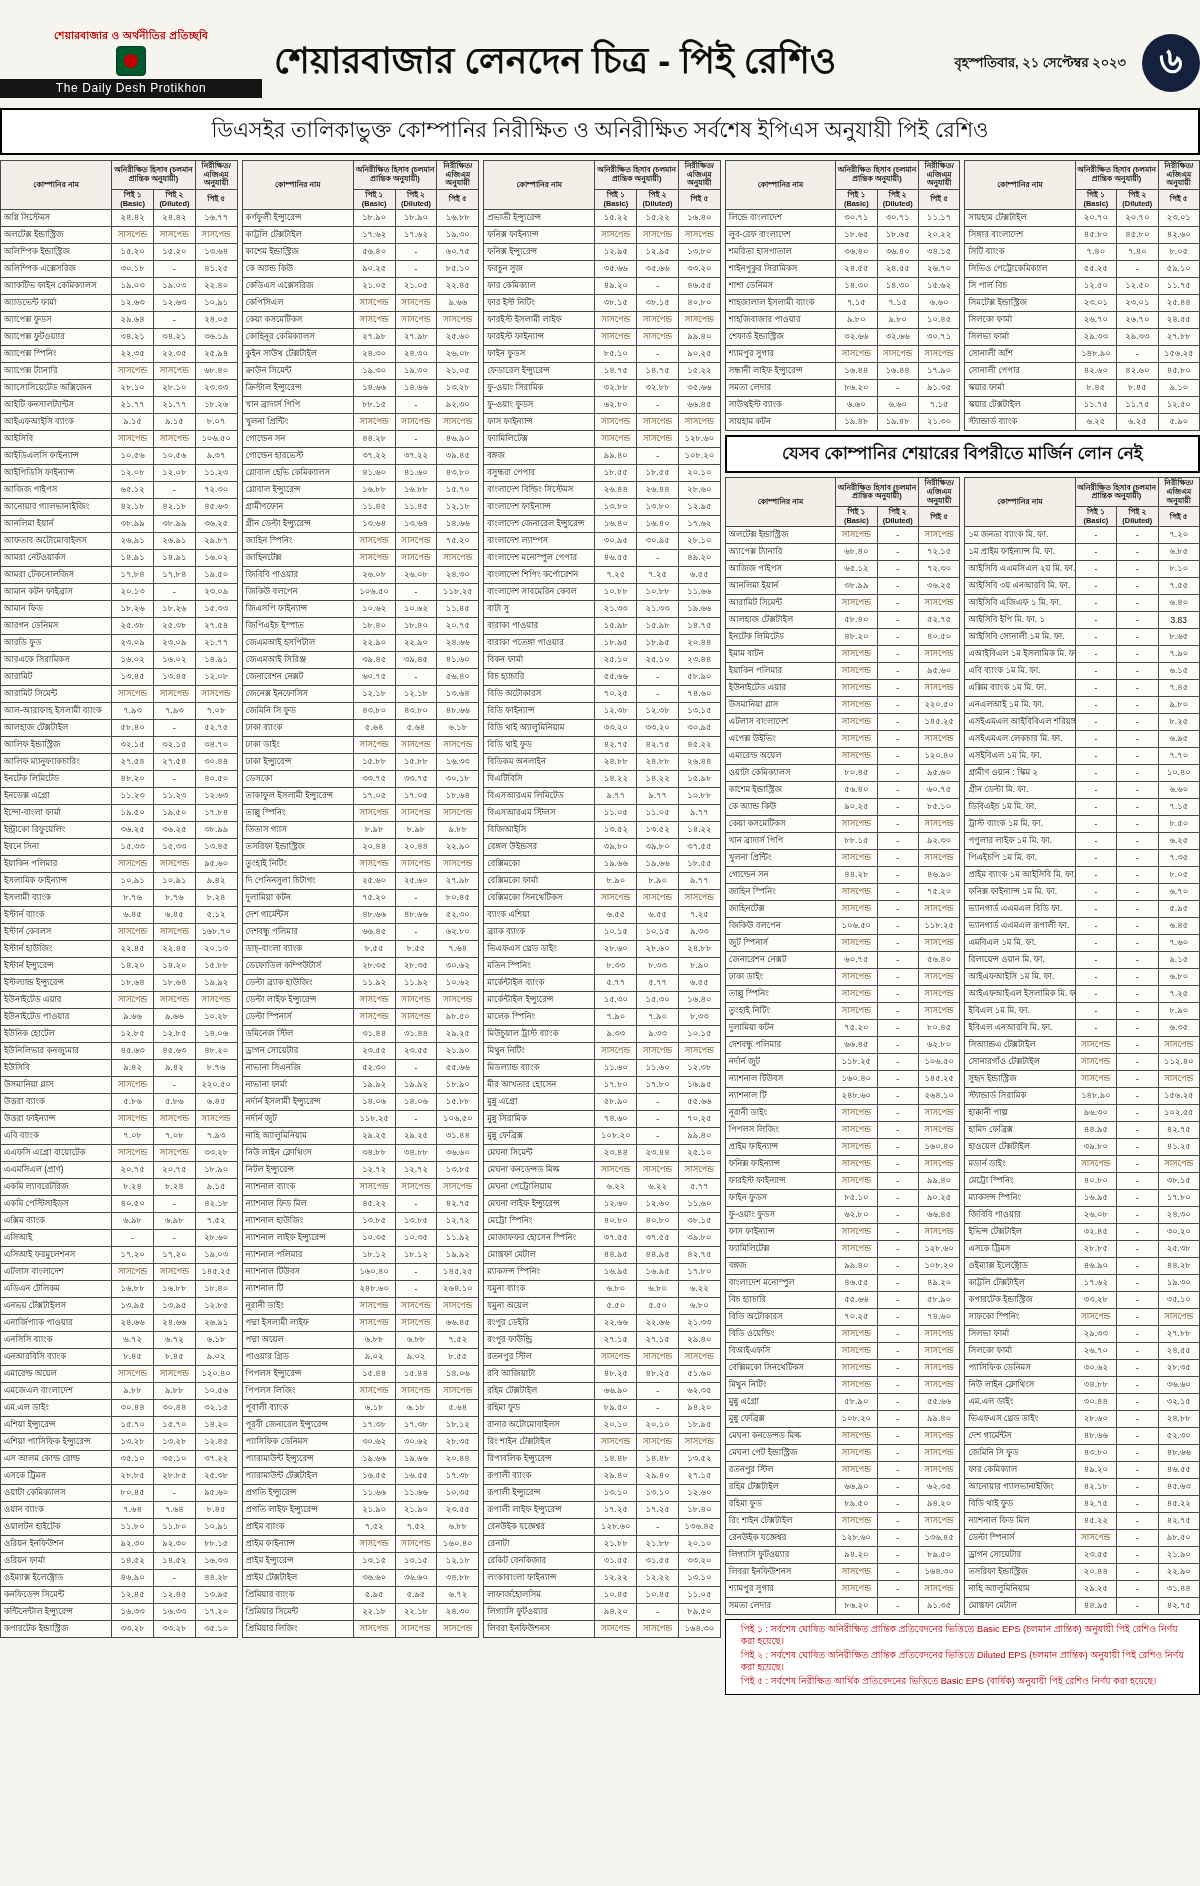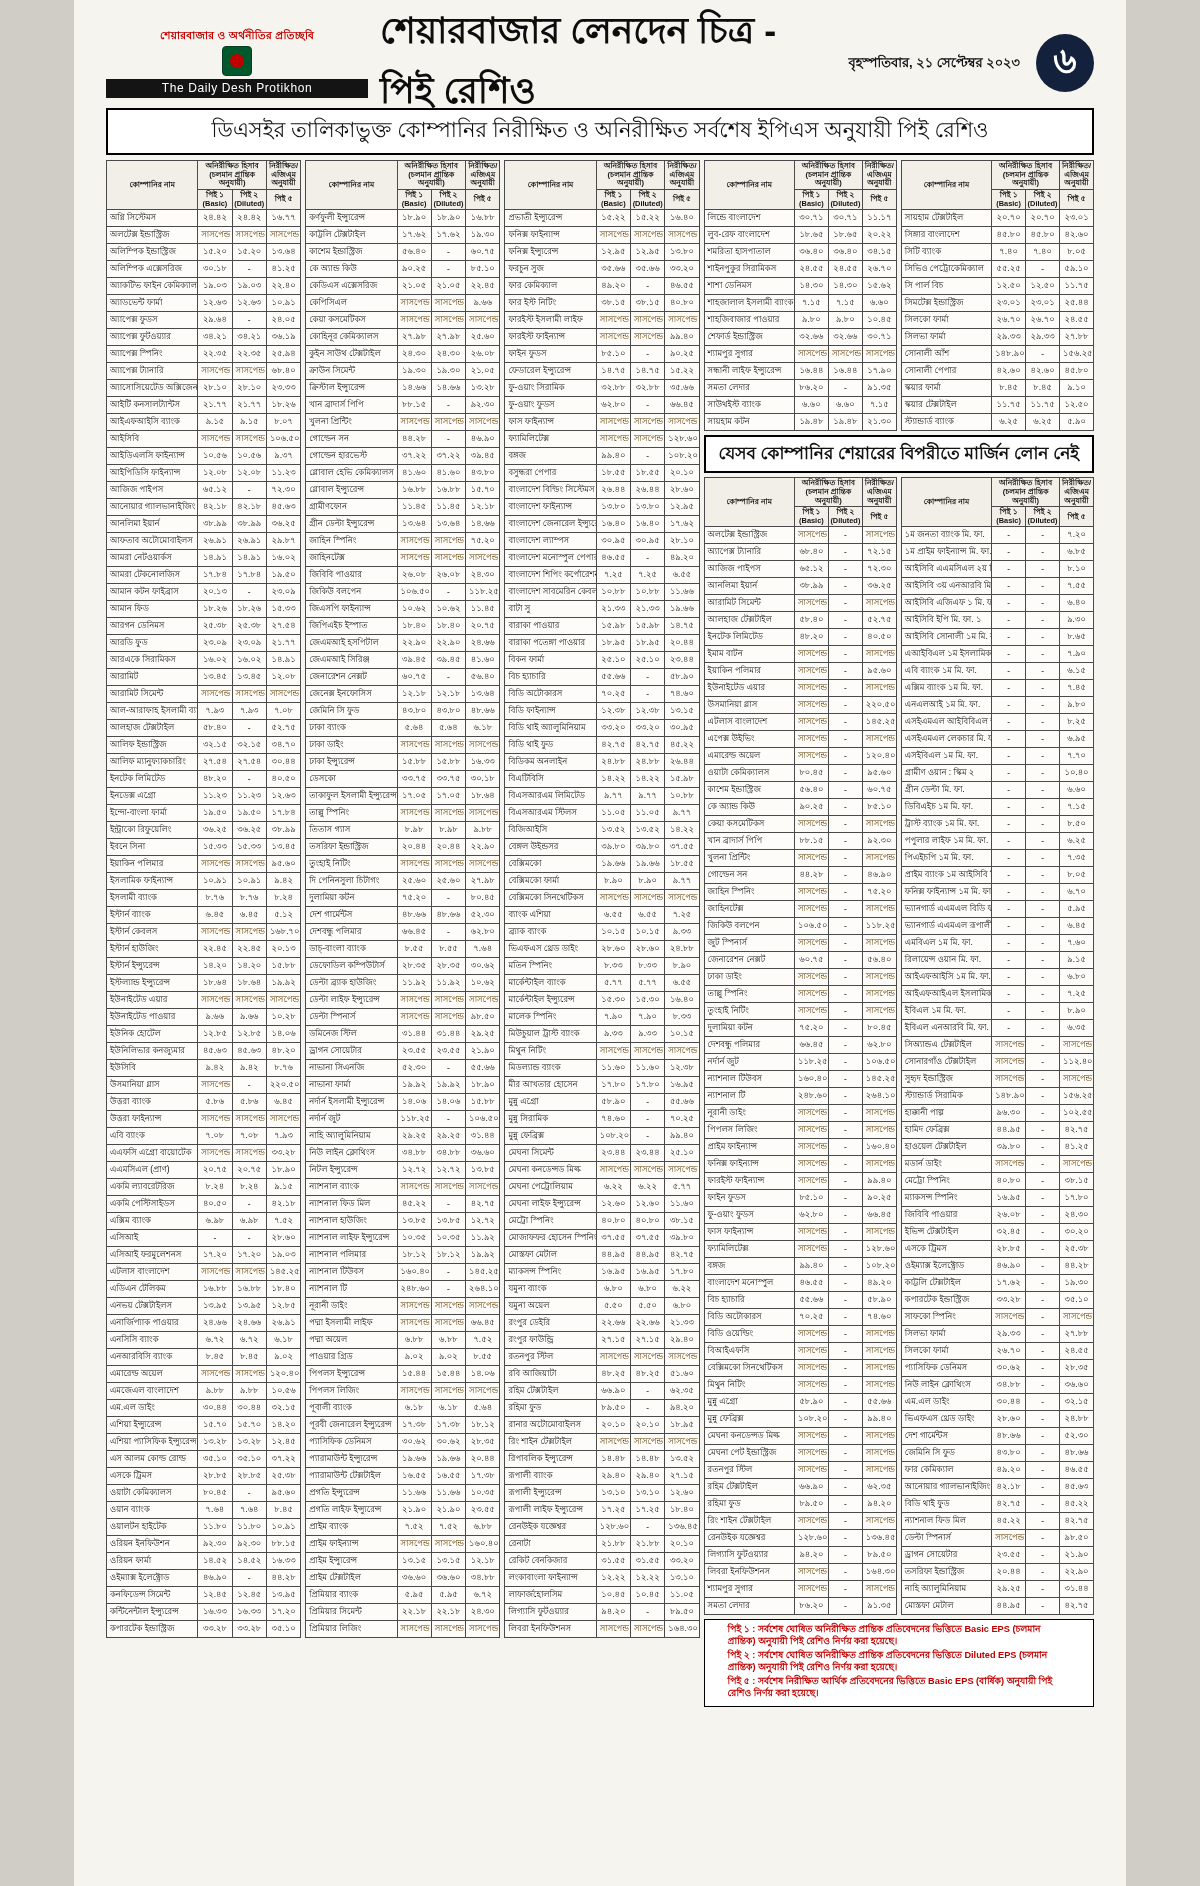--- a/index.html
+++ b/index.html
@@ -1,17 +1,17 @@
 <!DOCTYPE html>
 <html lang="bn" style="--accent_red: #c00000; --paper_green: #00582d; --page_circle: #14213d;"><head>
 <meta charset="utf-8">
 <style>
   * { box-sizing: border-box; }
   body { margin:0; background:#cfcdc6; font-family:"Liberation Sans","DejaVu Sans",sans-serif; }
-  .page { width:1052px; height:1886px; margin:0 auto; background:#f6f4ee; padding:24px 32px 8px;
+  .page { width:1200px; height:1886px; margin:0 auto; background:#f6f4ee; padding:24px 0 8px;
           overflow:hidden; position:relative; color:#111; }
 
   
   .masthead { display:flex; align-items:center; gap:12px; height:78px; }
   .logo-block { width:262px; flex:0 0 auto; }
   .logo-tagline { color:var(--accent_red); font-size:10.5px; font-weight:bold; text-align:center; letter-spacing:.3px; }
   .logo-row { display:flex; align-items:center; gap:7px; justify-content:center; margin-top:1px; }
   .flag-icon { width:30px; height:30px; background:var(--paper_green); border:1.5px solid #083d22;
                border-radius:4px; position:relative; flex:0 0 auto; }
   .flag-icon::after { content:""; position:absolute; left:7px; top:7px; width:14px; height:14px;
@@ -46,22 +46,22 @@
                      line-height:1.15; white-space:normal; background:#f1efe8; }
   .ptable thead .th-sub { font-size:7.4px; }
   .ptable td { height:17px; font-size:8.4px; padding:0 3px; text-align:center; }
   .ptable td:first-child { text-align:left; }
   .ptable td.suspended { color:#5d3a00; }
 
   .margin-title { border:2px solid #000; background:#fff; font-size:17px; font-weight:900;
                   text-align:center; padding:3px 4px; }
 
   .footnote { border:1.5px solid #000; background:#fff; padding:4px 7px; }
-  .footnote p { margin:0 16px 2px; font-size:9.2px; line-height:1.3; color:var(--accent_red);
-                font-weight:bold; }
+  .footnote p { margin:0 8px 2px; font-size:9.2px; line-height:1.3; color:var(--accent_red);
+                font-weight:normal; }
 </style>
 </head>
 <body>
 
 <div class="page">
 
   <header class="masthead">
     <div class="logo-block">
       <div class="logo-tagline">শেয়ারবাজার ও অর্থনীতির প্রতিচ্ছবি</div>
       <div class="logo-row">
@@ -2331,21 +2331,21 @@
                 <tr>
                   <td>আইসিবি এজিএফ ১ মি. ফা.</td>
                   <td>-</td>
                   <td>-</td>
                   <td>৬.৪০</td>
                 </tr>
                 <tr>
                   <td>আইসিবি ইপি মি. ফা. ১</td>
                   <td>-</td>
                   <td>-</td>
-                  <td>৯.৩০</td>
+                  <td>3.83</td>
                 </tr>
                 <tr>
                   <td>আইসিবি সোনালী ১ম মি. ফা.</td>
                   <td>-</td>
                   <td>-</td>
                   <td>৮.৬৫</td>
                 </tr>
                 <tr>
                   <td>এআইবিএল ১ম ইসলামিক মি. ফা.</td>
                   <td>-</td>

